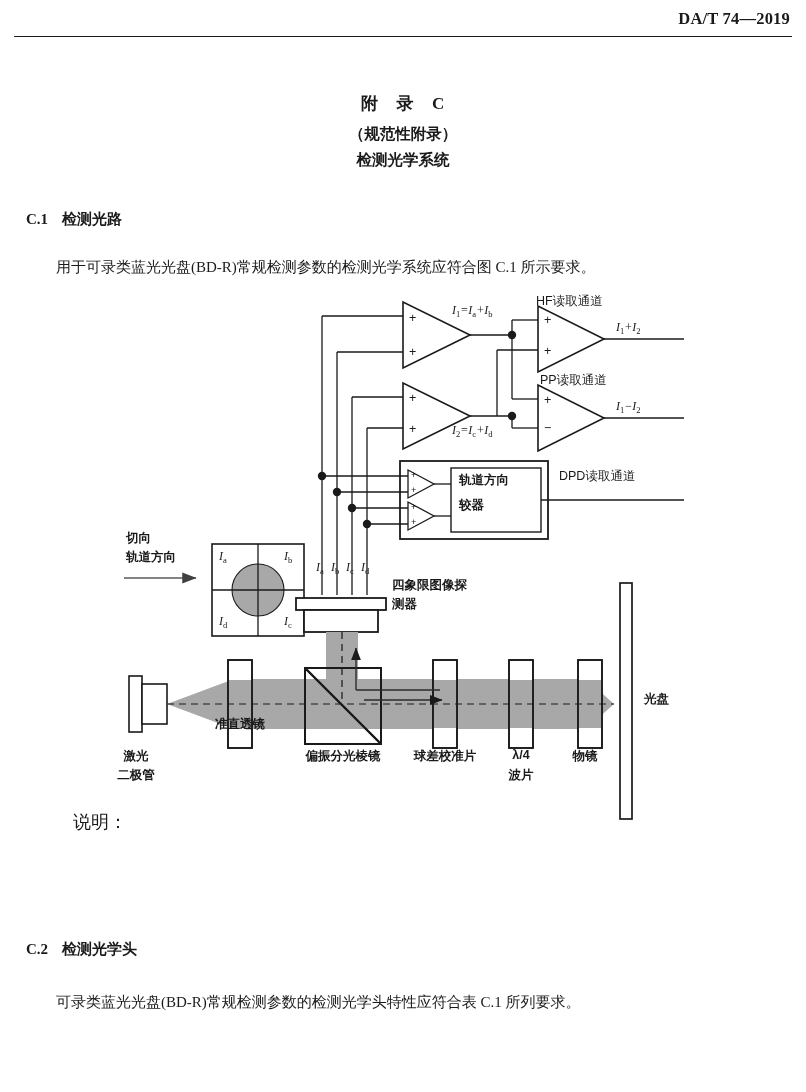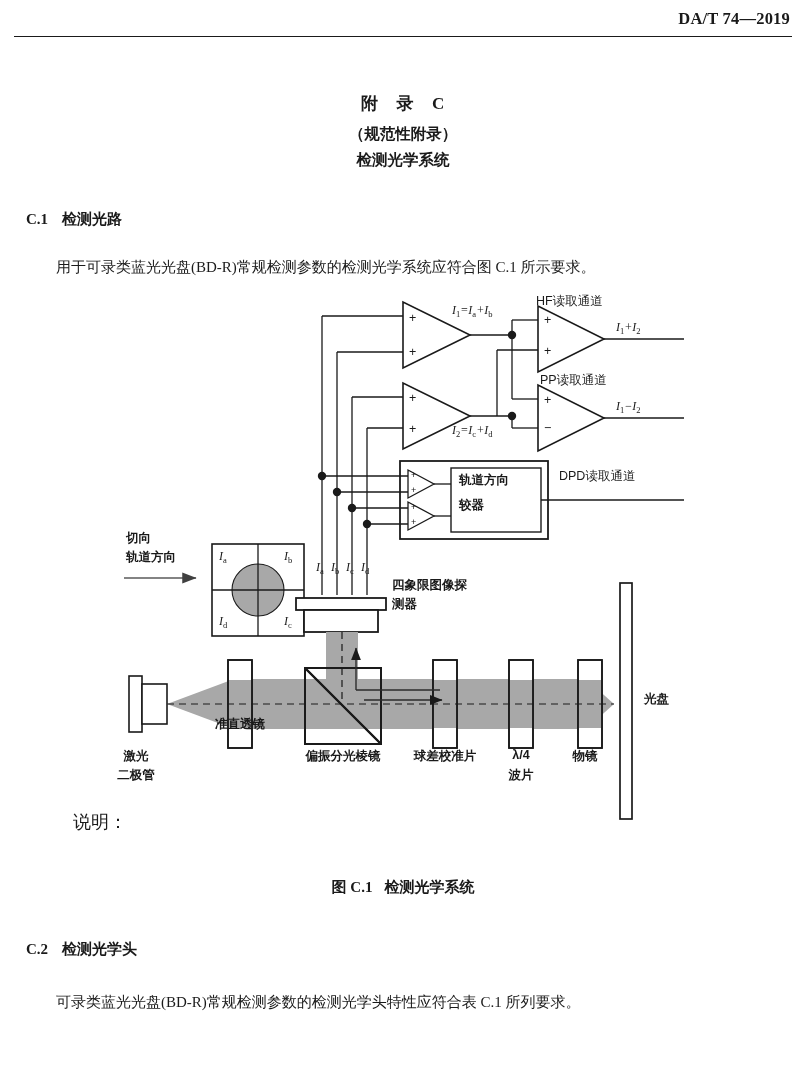--- a/index.html
+++ b/index.html
@@ -284,22 +284,19 @@
     <div class="lbl lbl-b ctr" style="left:288px;top:748px;width:110px;">偏振分光棱镜</div>
     <div class="lbl lbl-b ctr" style="left:400px;top:748px;width:90px;">球差校准片</div>
     <div class="lbl lbl-b ctr" style="left:496px;top:748px;width:50px;">λ/4</div>
     <div class="lbl lbl-b ctr" style="left:496px;top:767px;width:50px;">波片</div>
     <div class="lbl lbl-b ctr" style="left:557px;top:748px;width:56px;">物镜</div>
     <div class="lbl lbl-b" style="left:644px;top:691px;">光盘</div>
   </div>
 
   <div class="note-lbl" style="top:810px;">说明：</div>
 
-  <div class="fig-cap" style="top:878px;">
-    <span class="n">图 C.1</span><span class="gap"></span><span>检测光学系统</span>
-  </div>
 
   <div class="sec-h" style="top:940px;">
     <span class="num">C.2</span><span class="gap"></span><span>检测光学头</span>
   </div>
   <div class="body-t" style="top:993px;">可录类蓝光光盘(BD-R)常规检测参数的检测光学头特性应符合表 C.1 所列要求。</div>
 
 </div>
 
 </body></html>

